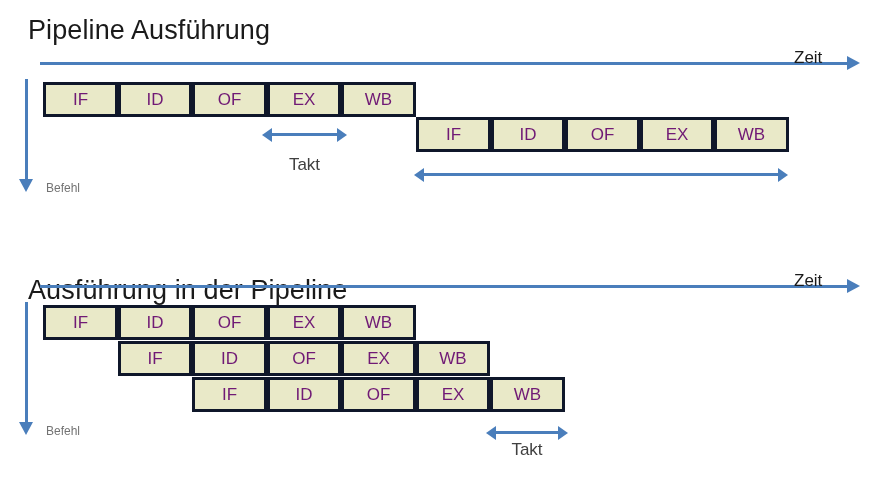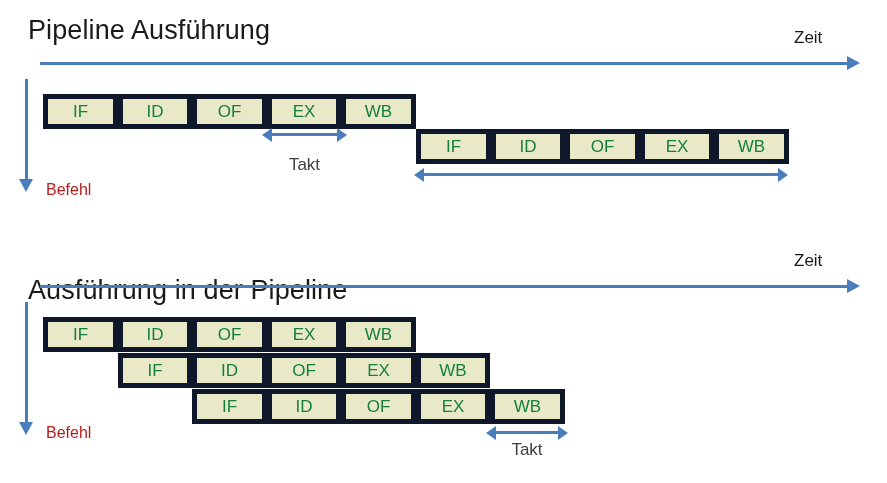--- a/index.html
+++ b/index.html
@@ -41,52 +41,52 @@
   .axis-head {
     width: 0; height: 0;
     border-top: 7px solid transparent;
     border-bottom: 7px solid transparent;
     border-left: 13px solid #4a7ebb;
   }
   .axis-label {
     font-size: 17px;
     color: #1a1a1a;
     white-space: nowrap;
+    margin-top: 20px;
   }
 
   
   .vaxis-line {
     width: 3px;
     background: #4a7ebb;
   }
   .vaxis-head {
     width: 0; height: 0;
     border-left: 7px solid transparent;
     border-right: 7px solid transparent;
     border-top: 13px solid #4a7ebb;
   }
   .vaxis-label {
-    font-size: 16px;
-    color: #b91c1c;
+    font-size: 12px;
+    color: #737373;
     white-space: nowrap;
   }
 
   
   .stage-box {
     position: absolute;
     background: #e9e9c8;
-    border: 5px solid #0f172a;
+    border: 3px solid #0f172a;
     box-sizing: border-box;
     font-size: 17px;
-    color: #15803d;
+    color: #701a75;
     display: flex;
     align-items: center;
     justify-content: center;
     line-height: 1;
-    margin-top: 12px;
   }
 
   
   .measure {
     position: absolute;
     height: 14px;
   }
   .measure .m-line {
     position: absolute;
     left: 7px; right: 7px;

